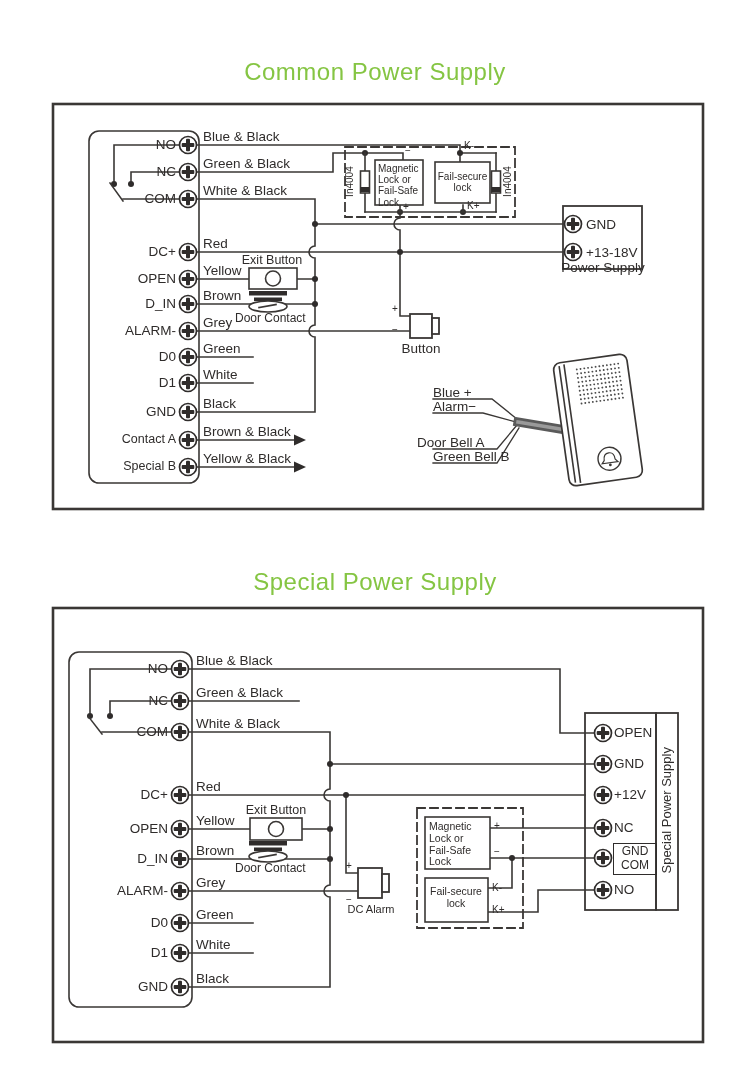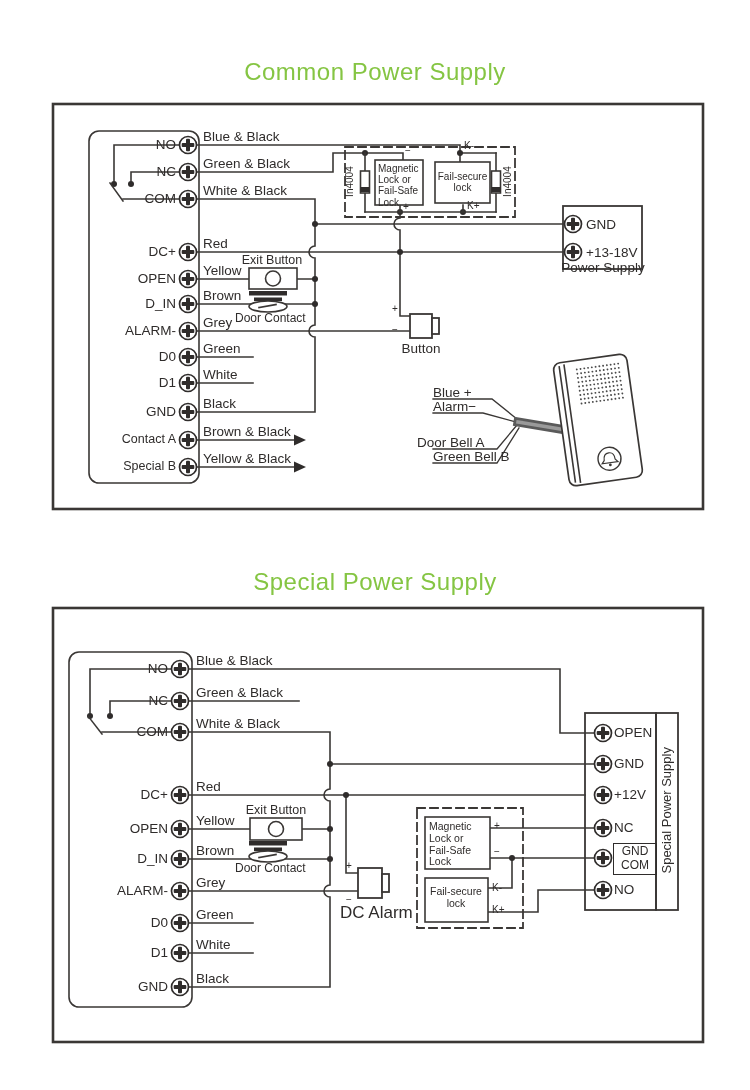--- a/index.html
+++ b/index.html
@@ -419,21 +419,21 @@
 Fail-Safe
 Lock</div>
   <div class="lbl pre ctr" style="left:426px;top:886px;width:60px;font-size:10.5px">Fail-secure
 lock</div>
   <div class="lbl xs" style="left:494px;top:820px">+</div>
   <div class="lbl xs" style="left:494px;top:846px">−</div>
   <div class="lbl xs" style="left:492px;top:882px">K-</div>
   <div class="lbl xs" style="left:492px;top:904px">K+</div>
   <div class="lbl xs" style="left:346px;top:860px">+</div>
   <div class="lbl xs" style="left:346px;top:894px">−</div>
-  <div class="lbl ctr" style="left:340px;top:903px;width:62px;font-size:17px">DC Alarm</div>
+  <div class="lbl ctr" style="left:340px;top:903px;width:62px;font-size:11px">DC Alarm</div>
 
   <div class="lbl" style="left:614px;top:725px">OPEN</div>
   <div class="lbl" style="left:614px;top:756px">GND</div>
   <div class="lbl" style="left:614px;top:787px">+12V</div>
   <div class="lbl" style="left:614px;top:820px">NC</div>
   <div class="boxlbl" style="left:613px;top:843px;width:38px">GND
 COM</div>
   <div class="lbl" style="left:614px;top:882px">NO</div>
   <div class="lbl vert ctr" style="left:587px;top:803px;width:160px;font-size:13px">Special Power Supply</div>
 

